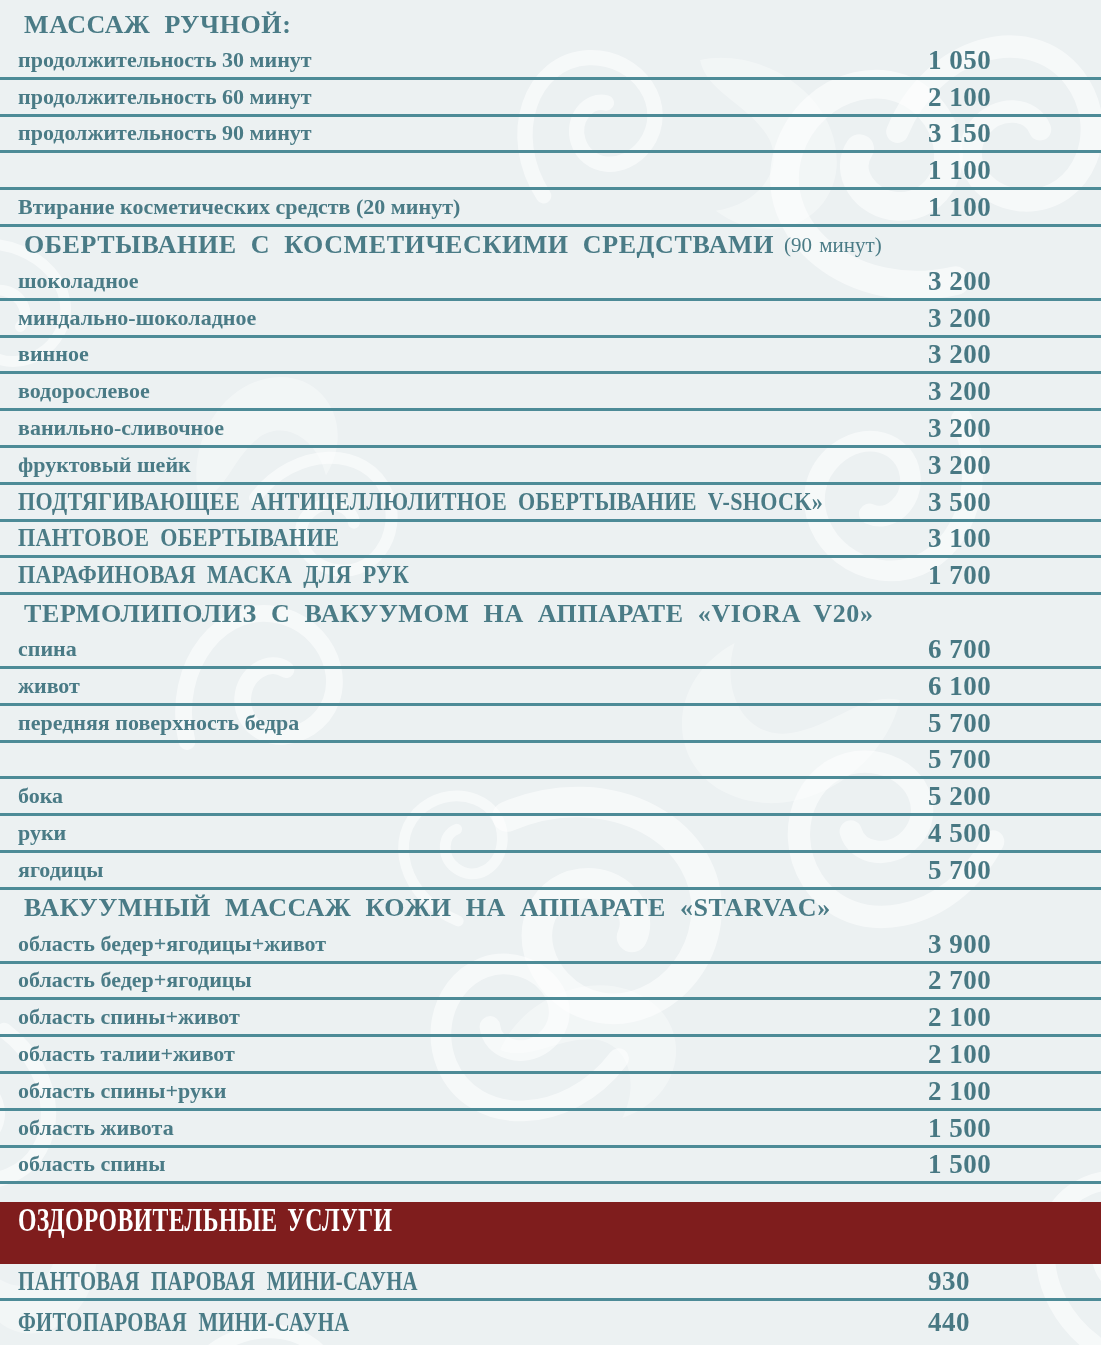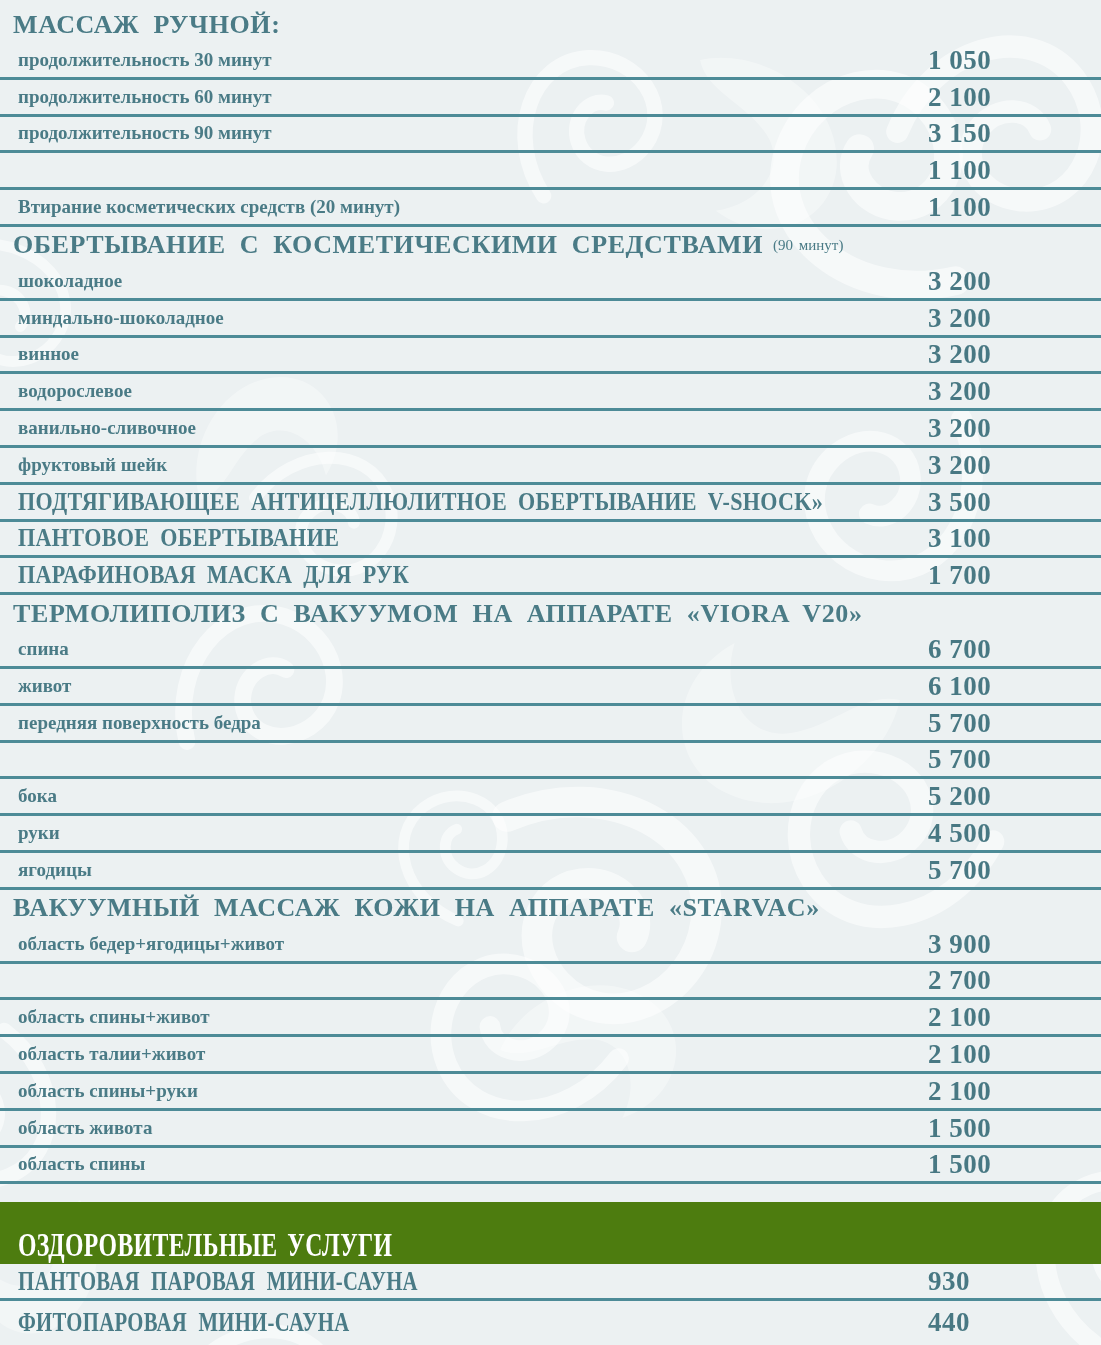--- a/index.html
+++ b/index.html
@@ -8,54 +8,54 @@
     background:#ecf1f2;
     overflow:hidden;
     position:relative;
     font-family:"Liberation Serif","DejaVu Serif",serif;
   }
   #damask-bg{position:absolute;left:0;top:0;width:1101px;height:1345px;}
   #menu{position:absolute;left:0;top:0;width:1101px;height:1345px;padding-top:6px;box-sizing:border-box;}
 
   .header{
     height:37px;display:flex;align-items:center;
-    padding-left:13px;
+    padding-left:24px;
     color:#4a7b86;font-weight:bold;font-size:26px;
     letter-spacing:0.6px;word-spacing:7px;
     white-space:nowrap;
   }
   .header .suffix{
-    font-weight:normal;font-size:15px;margin-left:10px;
+    font-weight:normal;font-size:21px;margin-left:10px;
     letter-spacing:0;word-spacing:2px;
   }
 
   .row{
     height:36.8px;box-sizing:border-box;
     border-bottom:3px solid #4d8b97;
     position:relative;display:flex;align-items:center;
     padding-left:18px;color:#4a7b86;
     white-space:nowrap;
   }
-  .row .label{font-size:19px;font-weight:bold;}
+  .row .label{font-size:22px;font-weight:bold;}
   .row.caps .label{
     font-size:26px;font-weight:bold;
     transform:scaleX(0.85);transform-origin:left center;
     letter-spacing:0.4px;word-spacing:6px;
   }
   .row .price{
     position:absolute;left:913px;top:50%;transform:translateY(-50%);
     font-size:27px;font-weight:bold;color:#487883;
     letter-spacing:0.5px;
     margin-left:15px;
   }
 
   .banner{
     height:62px;margin-top:18px;
-    background:#4d7c0f;
-    display:flex;align-items:flex-end;padding-left:18px;
+    background:#7f1d1d;
+    display:flex;align-items:flex-start;padding-left:18px;
     color:#ffffff;
     white-space:nowrap;
   }
   .banner .banner-label{
     font-size:33px;font-weight:bold;
     transform:scaleX(0.72);transform-origin:left center;
     letter-spacing:0.5px;word-spacing:5px;
   }
 
   .row.sauna .label{
@@ -192,20 +192,21 @@
       <span class="price">5 700</span>
     </div>
     <div class="header">
       <span>ВАКУУМНЫЙ МАССАЖ КОЖИ НА АППАРАТЕ «STARVAC»</span>
     </div>
     <div class="row plain">
       <span class="label">область бедер+ягодицы+живот</span>
       <span class="price">3 900</span>
     </div>
     <div class="row plain">
+      <span class="label">область бедер+ягодицы</span>
       <span class="price">2 700</span>
     </div>
     <div class="row plain">
       <span class="label">область спины+живот</span>
       <span class="price">2 100</span>
     </div>
     <div class="row plain">
       <span class="label">область талии+живот</span>
       <span class="price">2 100</span>
     </div>

